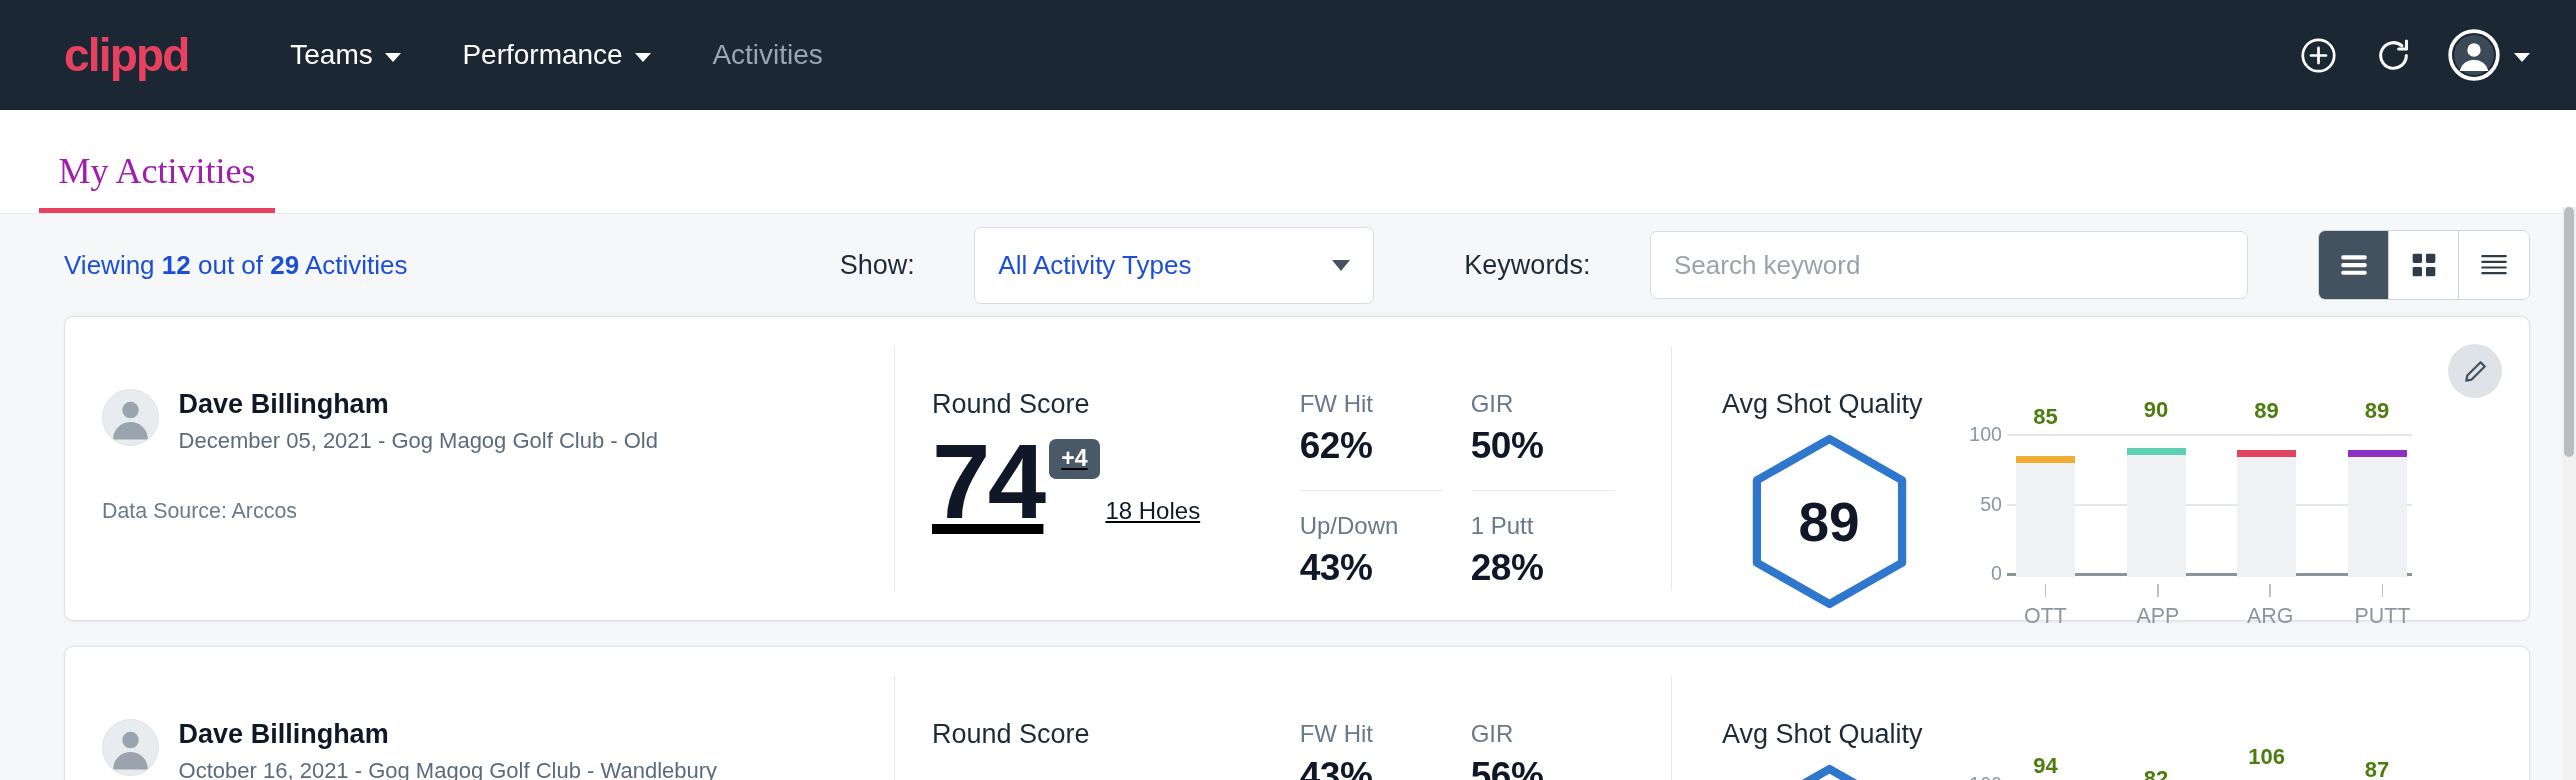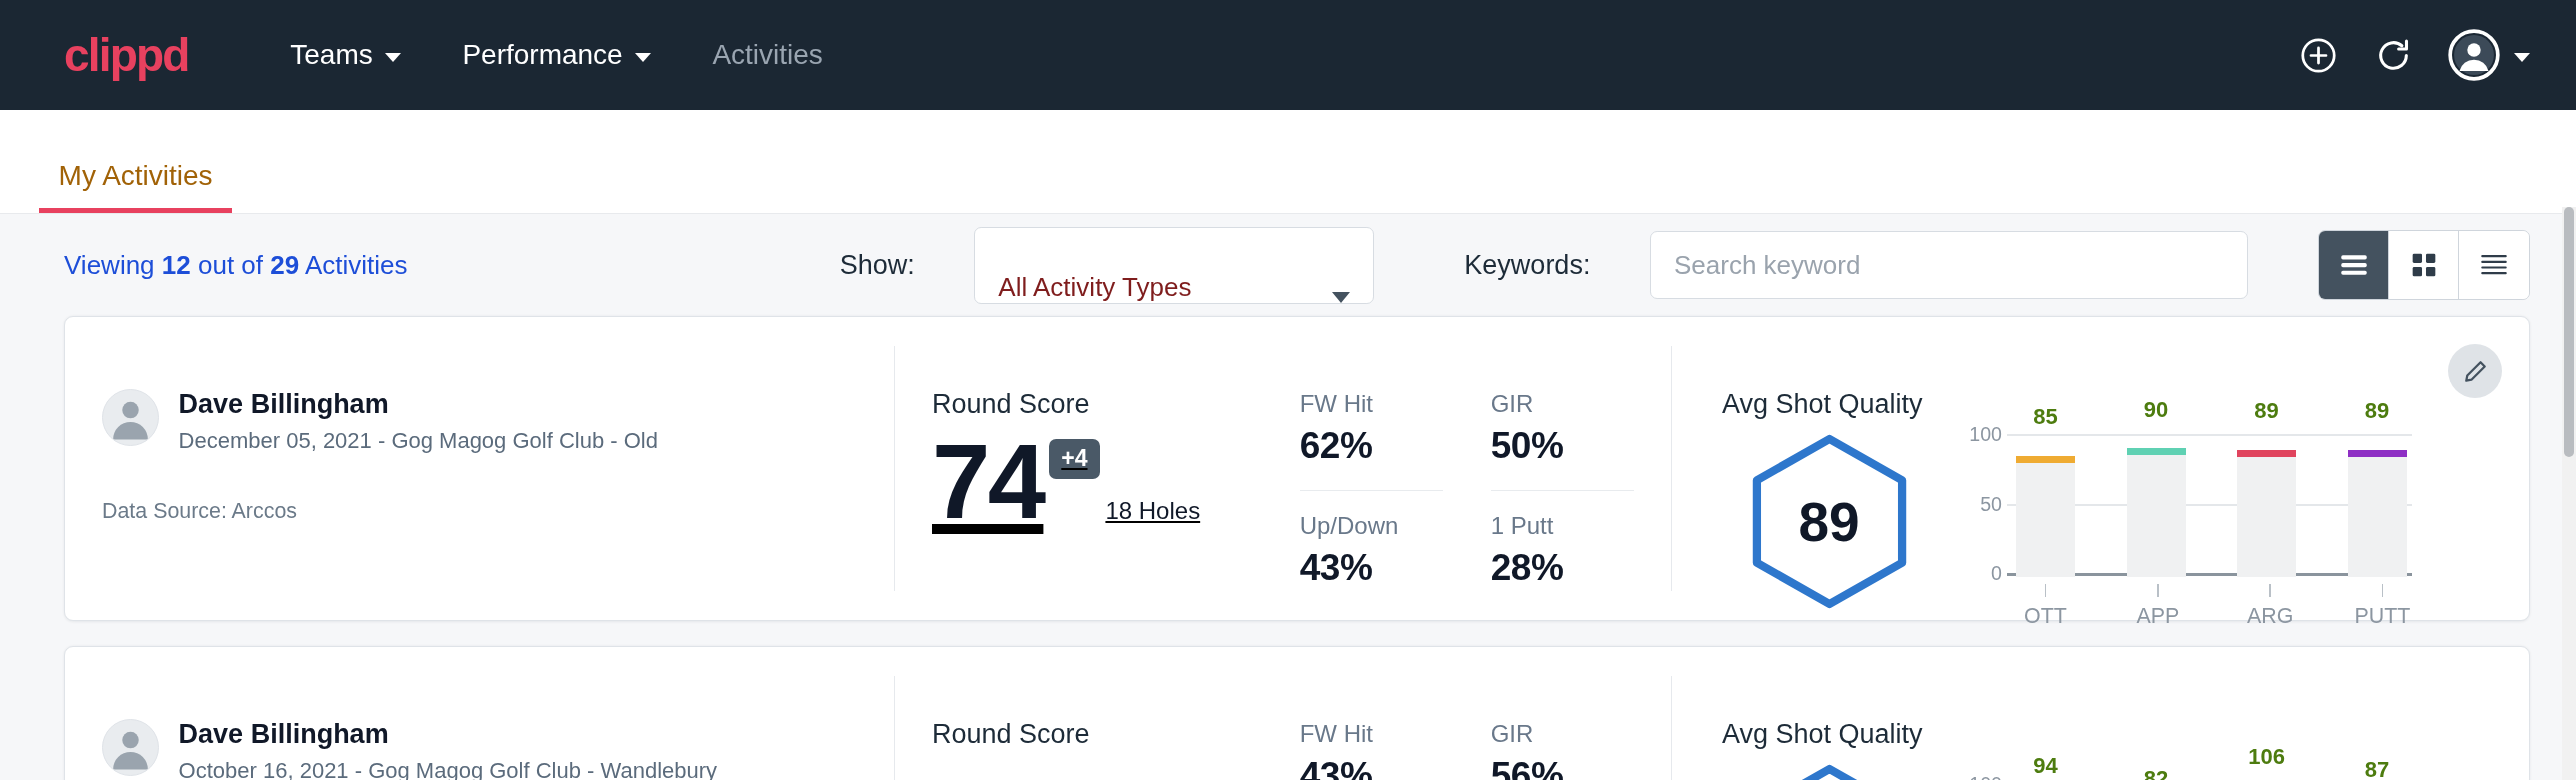--- a/index.html
+++ b/index.html
@@ -54,25 +54,26 @@
   
   .tabbar {
     height: 104px;
     background: #ffffff;
     display: flex;
     align-items: flex-end;
     padding-left: 39px;
     border-bottom: 0.9px solid #e8eaed;
   }
   .tab {
-    font-size: 28px;
-    color: #a16207;
+    font-size: 36px;
+    color: #a21caf;
     padding: 0 19.6px 21.4px 19.6px;
     cursor: pointer;
     position: relative;
+    font-family: Liberation Serif, serif;
   }
   .tab.active::after {
     content: "";
     position: absolute;
     left: 0; right: 0; bottom: 0;
     height: 5.4px;
     background: #e8415f;
   }
 
   
@@ -96,24 +97,24 @@
   .lbl {
     font-size: 27px;
     color: #1d2b38;
     margin-right: 19.6px;
   }
   .select {
     width: 400px; height: 77px;
     background: #ffffff;
     border: 0.9px solid #d7dce2;
     border-radius: 7.1px;
-    display: flex; align-items: flex-end;
+    display: flex; align-items: center;
     padding: 0 23px;
     font-size: 26px;
-    color: #7f1d1d;
+    color: #1d4ed8;
     cursor: pointer;
     margin-right: 50px;
   }
   .select .caret {
     margin-left: auto;
     width: 0; height: 0;
     border-left: 9.8px solid transparent;
     border-right: 9.8px solid transparent;
     border-top: 11.6px solid #44525f;
   }
@@ -218,21 +219,21 @@
   .holes {
     font-size: 24px;
     color: #101828;
     align-self: flex-end;
     margin-left: 5.4px;
     margin-bottom: 5.4px;
   }
   .statgrid {
     display: grid;
     grid-template-columns: 143px 143px;
-    column-gap: 48px;
+    column-gap: 28px;
     margin-left: 10.7px;
     margin-top: 1.8px;
   }
   .stat { }
   .stat-l { font-size: 24px; color: #69788a; }
   .stat-v { font-size: 37px; font-weight: 700; color: #101828; margin-top: 7.1px; letter-spacing: -0.4px; }
   .stat.top { border-bottom: 1.8px solid #e8ebee; padding-bottom: 19.6px; }
   .stat.bot { padding-top: 21.4px; }
 
   .col-quality {

